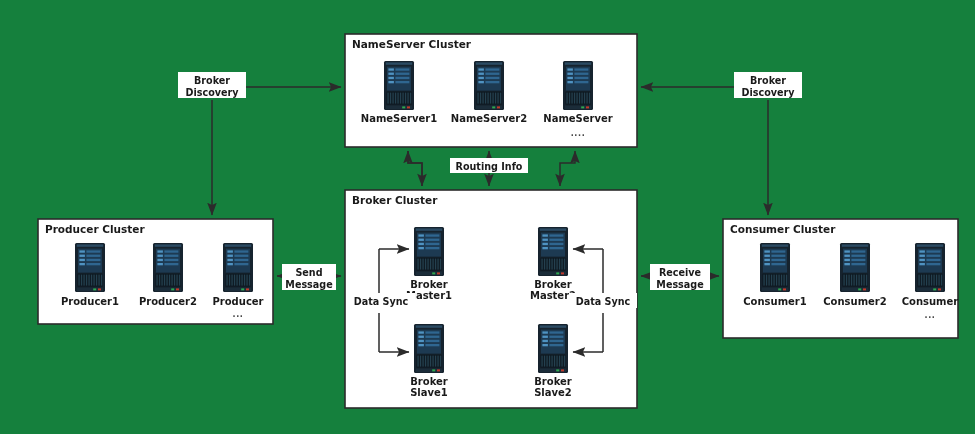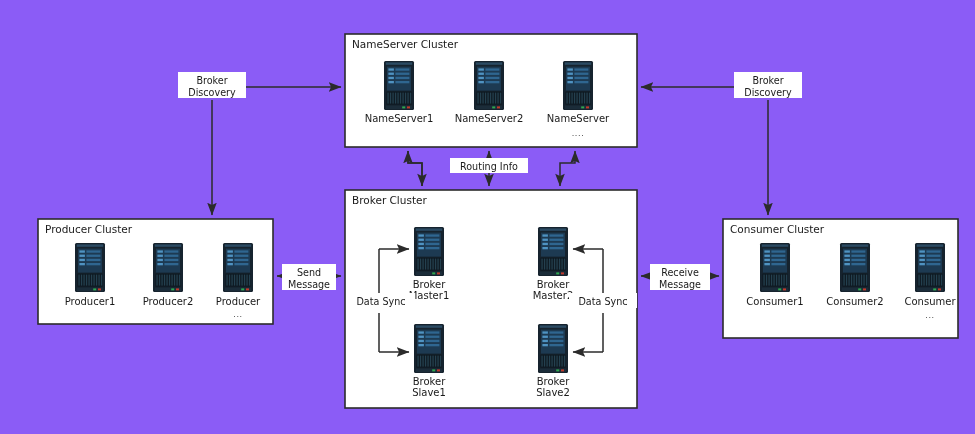--- a/index.html
+++ b/index.html
@@ -4,23 +4,24 @@
 <style>
   html, body {
     margin: 0;
     padding: 0;
     background: #ffffff;
   }
   #canvas {
     position: relative;
     width: 975px;
     height: 434px;
-    background: #8b5cf6;
+    background: #15803d;
     font-family: "DejaVu Sans", sans-serif;
     overflow: hidden;
+    font-weight: bold;
   }
   svg#diagram {
     position: absolute;
     left: 0;
     top: 0;
     width: 975px;
     height: 434px;
   }
   .box-rect {
     fill: #ffffff;

